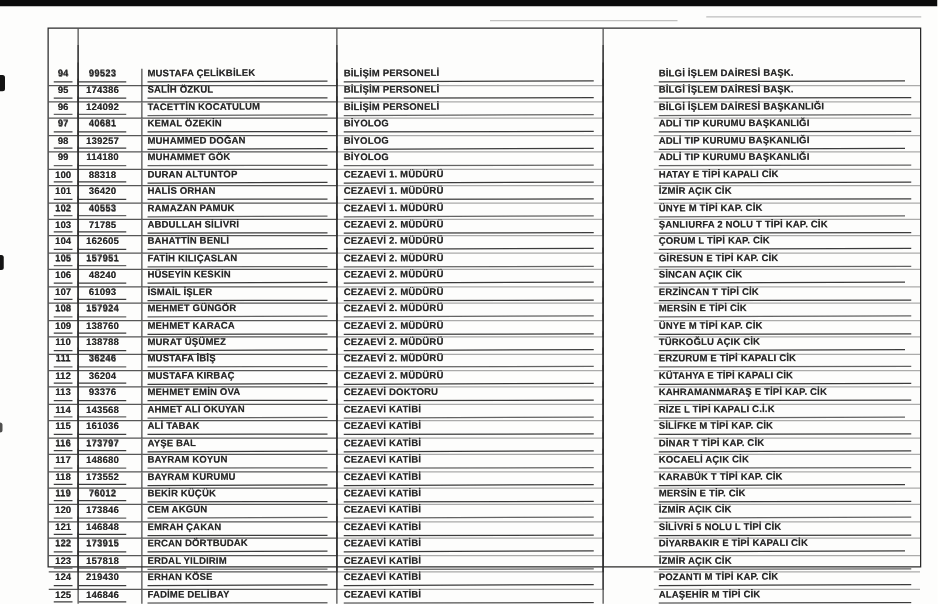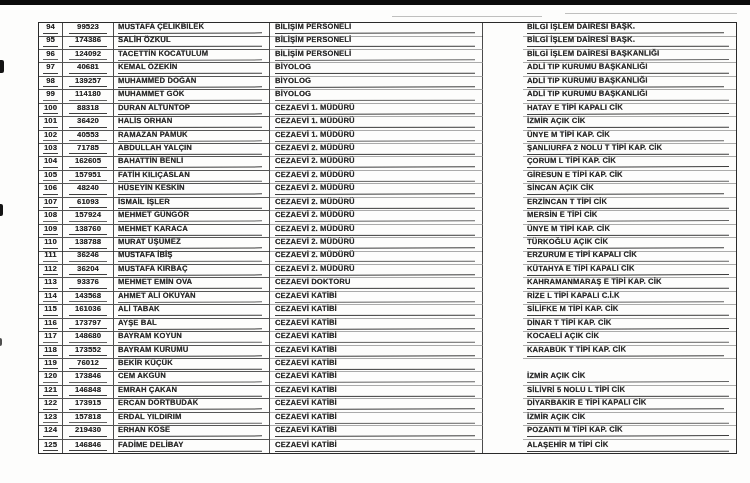--- a/index.html
+++ b/index.html
@@ -29,21 +29,21 @@
   .row{display:grid;grid-template-columns:24px 51px 156px 213px 1fr;min-height:0;}
   .cell{
     position:relative;box-sizing:border-box;
     display:flex;align-items:flex-end;
     padding:0 0 2px 0;
     border-bottom:1px solid rgba(40,40,40,.78);
     overflow:visible;
   }
   .row:last-child .cell{border-bottom:none;}
   .c1{justify-content:center;border-right:1px solid rgba(45,45,45,.85);}
-  .c2{justify-content:center;border-right:1.6px solid rgba(45,45,45,.85);}
+  .c2{justify-content:flex-start;border-right:1.6px solid rgba(45,45,45,.85);margin-top:32px;}
   .c3{padding-left:4px;border-right:1px solid rgba(45,45,45,.85);}
   .c4{padding-left:5px;border-right:1px solid rgba(45,45,45,.85);}
   .c5{padding-left:4px;margin-left:40px;}
   .c4,.c5{border-bottom:1px solid rgba(70,70,70,.45);}
   .row:last-child .c4,.row:last-child .c5{border-bottom:none;}
 
   .u{
     display:inline-block;white-space:nowrap;
     font-size:7.6px;font-weight:700;letter-spacing:.15px;
     color:#262626;
@@ -235,21 +235,21 @@
   </div>
 
   <div class="row">
     <div class="cell c1">
       <span class="u num">103</span>
     </div>
     <div class="cell c2">
       <span class="u num">71785</span>
     </div>
     <div class="cell c3">
-      <span class="u t">ABDULLAH YALÇIN</span>
+      <span class="u t">ABDULLAH SİLİVRİ</span>
     </div>
     <div class="cell c4">
       <span class="u t">CEZAEVİ 2. MÜDÜRÜ</span>
     </div>
     <div class="cell c5">
       <span class="u t">ŞANLIURFA 2 NOLU T TİPİ KAP. CİK</span>
     </div>
   </div>
 
   <div class="row">
@@ -528,20 +528,23 @@
     </div>
     <div class="cell c2">
       <span class="u num">76012</span>
     </div>
     <div class="cell c3">
       <span class="u t">BEKİR KÜÇÜK</span>
     </div>
     <div class="cell c4">
       <span class="u t">CEZAEVİ KATİBİ</span>
     </div>
+    <div class="cell c5">
+      <span class="u t">MERSİN E TİP. CİK</span>
+    </div>
   </div>
 
   <div class="row">
     <div class="cell c1">
       <span class="u num">120</span>
     </div>
     <div class="cell c2">
       <span class="u num">173846</span>
     </div>
     <div class="cell c3">

